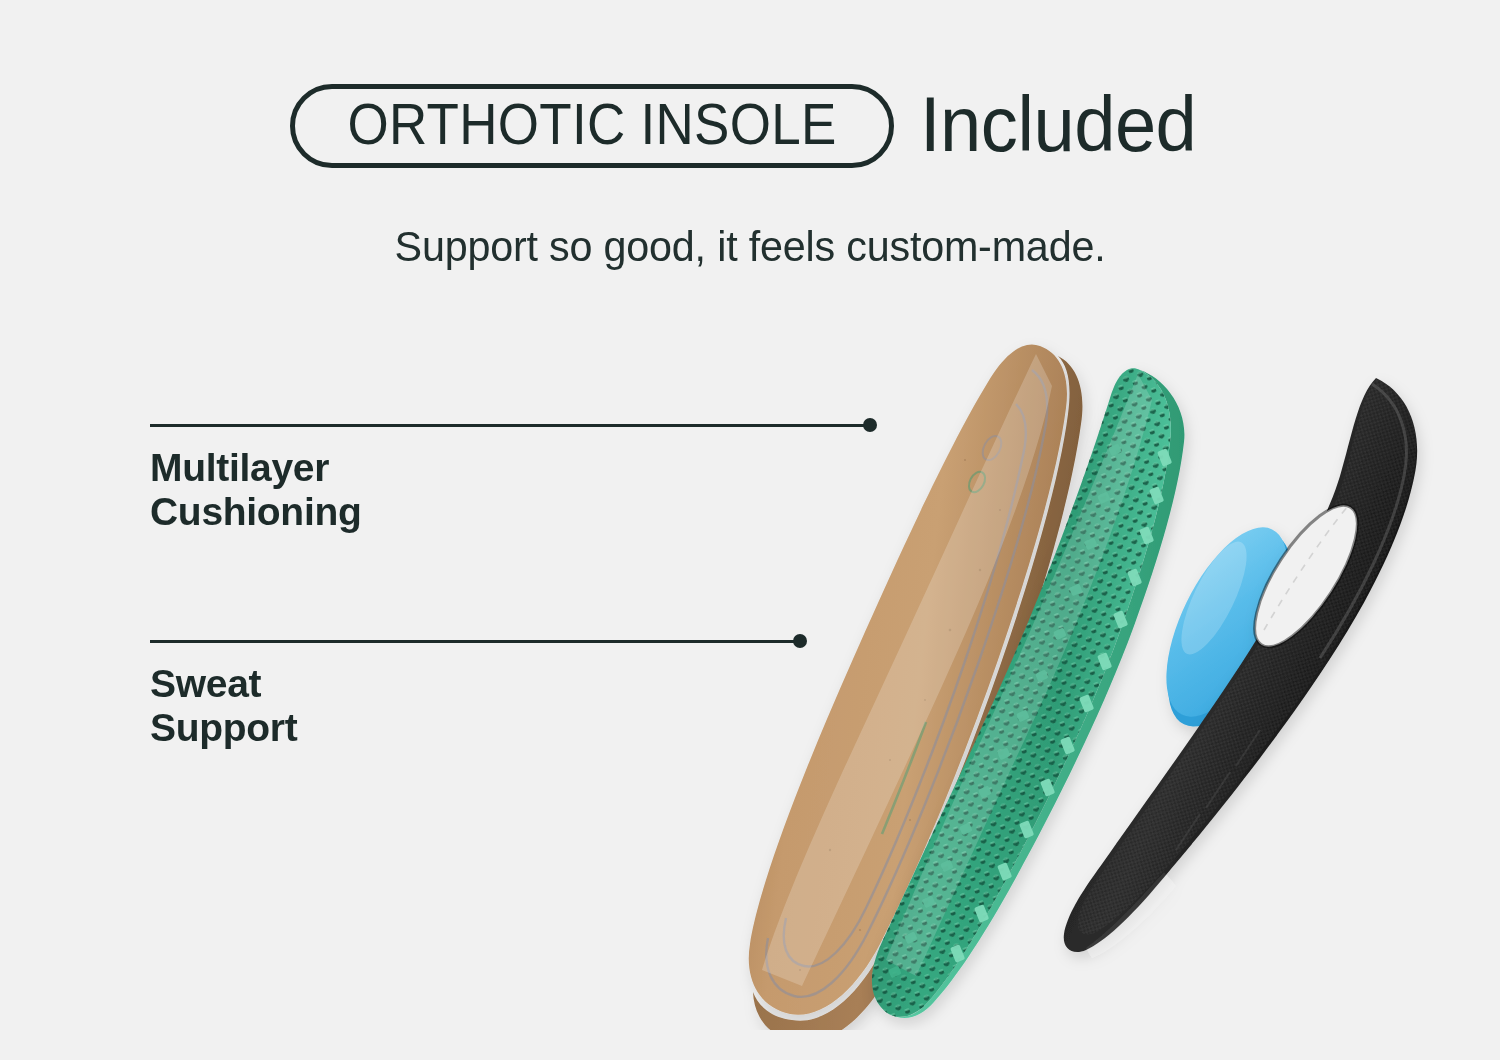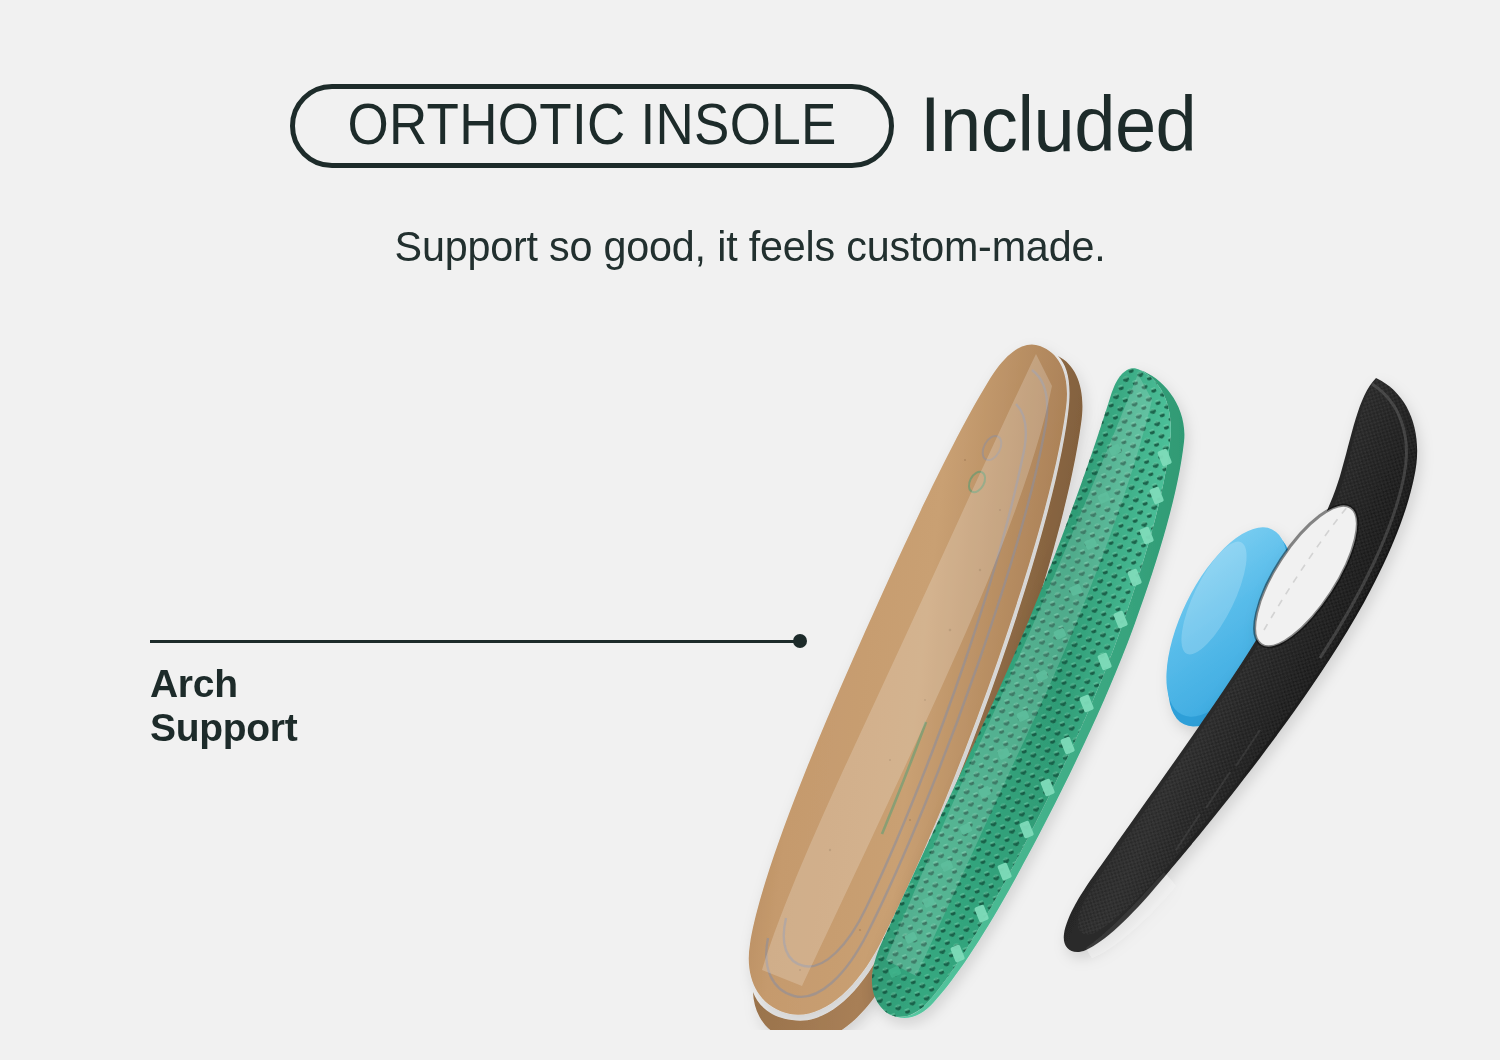--- a/index.html
+++ b/index.html
@@ -136,27 +136,35 @@
 
   <div class="headline-row">
     <div class="pill">
       <span class="pill-text">ORTHOTIC INSOLE</span>
     </div>
     <span class="included">Included</span>
   </div>
 
   <div class="subtitle">Support so good, it feels custom-made.</div>
 
+  <div class="feature" id="feature-0">
+    <div class="rule">
+      <div class="rule-line" style="width:720px;"></div>
+      <div class="rule-dot" style="left:713px;"></div>
+    </div>
+    <div class="flabel">Multilayer
+Cushioning</div>
+  </div>
 
   <div class="feature" id="feature-1">
     <div class="rule">
       <div class="rule-line" style="width:650px;"></div>
       <div class="rule-dot" style="left:643px;"></div>
     </div>
-    <div class="flabel">Arch
+    <div class="flabel">Sweat
 Support</div>
   </div>
 
 
   <div class="product">
     <svg width="700" height="700" viewBox="0 0 700 700" xmlns="http://www.w3.org/2000/svg">
       <defs>
 
         <linearGradient id="tanGrad" x1="0" y1="0" x2="1" y2="0.25">
           <stop offset="0%" stop-color="#a87e54"></stop>

